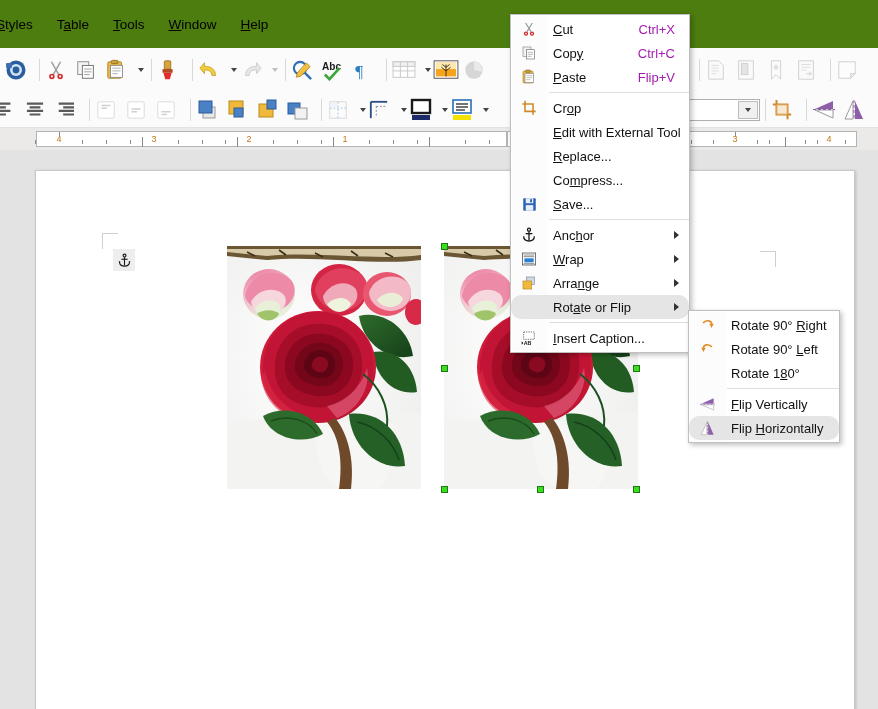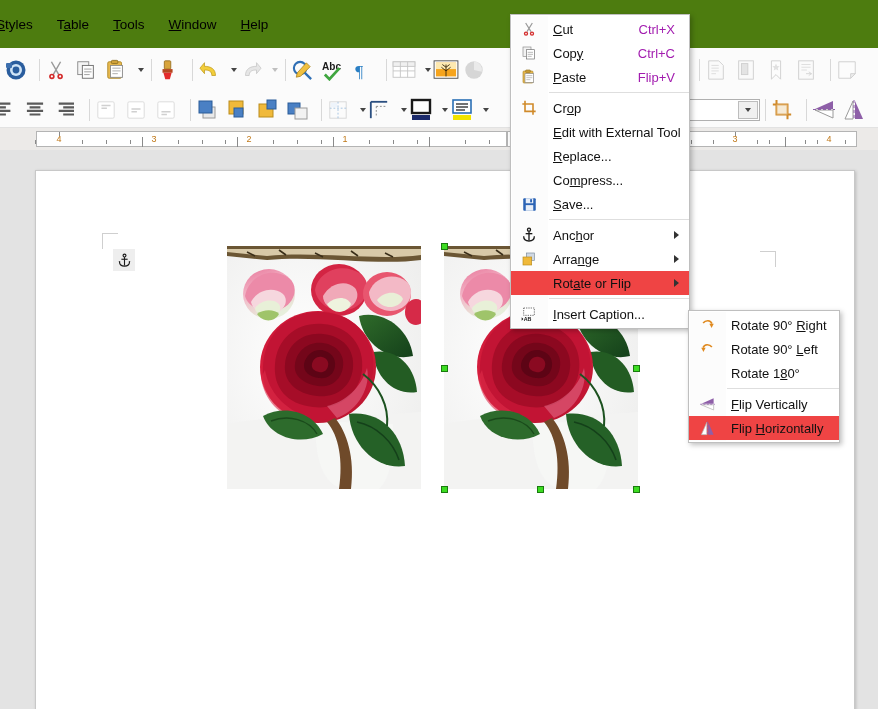--- a/index.html
+++ b/index.html
@@ -119,21 +119,21 @@
     display:flex; align-items:center; justify-content:center;
     position:relative; z-index:2;
   }
   .mi .mi-label { flex:1 1 auto; padding-left:6px; position:relative; z-index:2; }
   .mi .mi-short { padding-right:14px; padding-left:18px; color:#a21caf; position:relative; z-index:2; }
   .mi .mi-arrow {
     position:absolute; right:10px; top:50%; margin-top:-4px;
     width:0;height:0;border-top:4px solid transparent;border-bottom:4px solid transparent;
     border-left:5px solid #333; z-index:2;
   }
-  .mi.sel { background:#ef4444; }
+  .mi.sel { background:#e5e5e5;border-radius:10px; }
   .msep { height:1px; background:#dedede; margin:3px 0 3px 38px; }
 
   svg { display:block; }
 </style>
 </head>
 <body>
 
 <div id="app">
 
   <div class="menubar">
@@ -734,20 +734,32 @@
           <circle cx="12" cy="4" r="2.3" fill="none" stroke="#1a1a1a" stroke-width="2"></circle>
           <path d="M12 6.5 V20" stroke="#1a1a1a" stroke-width="2"></path>
           <path d="M7 10h10" stroke="#1a1a1a" stroke-width="2"></path>
           <path d="M4 14 C4 19 8 21 12 21 C16 21 20 19 20 14" stroke="#1a1a1a" stroke-width="2" fill="none"></path>
         </svg>
       </span>
       <span class="mi-label">Anc<span class="acc">h</span>or</span>
       <i class="mi-arrow"></i>
     </div>
 
+    <div class="mi">
+      <span class="mi-icon">
+        <svg width="16" height="16" viewBox="0 0 24 24">
+          <rect x="2" y="3" width="20" height="18" fill="#fff" stroke="#333"></rect>
+          <path d="M4 6h16M4 8.5h16" stroke="#555"></path>
+          <rect x="5" y="11" width="14" height="6" fill="#2b7fd4"></rect>
+          <path d="M4 19h16" stroke="#555"></path>
+        </svg>
+      </span>
+      <span class="mi-label"><span class="acc">W</span>rap</span>
+      <i class="mi-arrow"></i>
+    </div>
 
 
     <div class="mi">
       <span class="mi-icon">
         <svg width="16" height="16" viewBox="0 0 24 24">
           <rect x="8" y="3" width="12" height="11" fill="#cfd8e4" stroke="#7a8a9a"></rect>
           <rect x="3" y="9" width="13" height="12" fill="#f0b93a" stroke="#b98c1c"></rect>
         </svg>
       </span>
       <span class="mi-label">Arra<span class="acc">n</span>ge</span>

